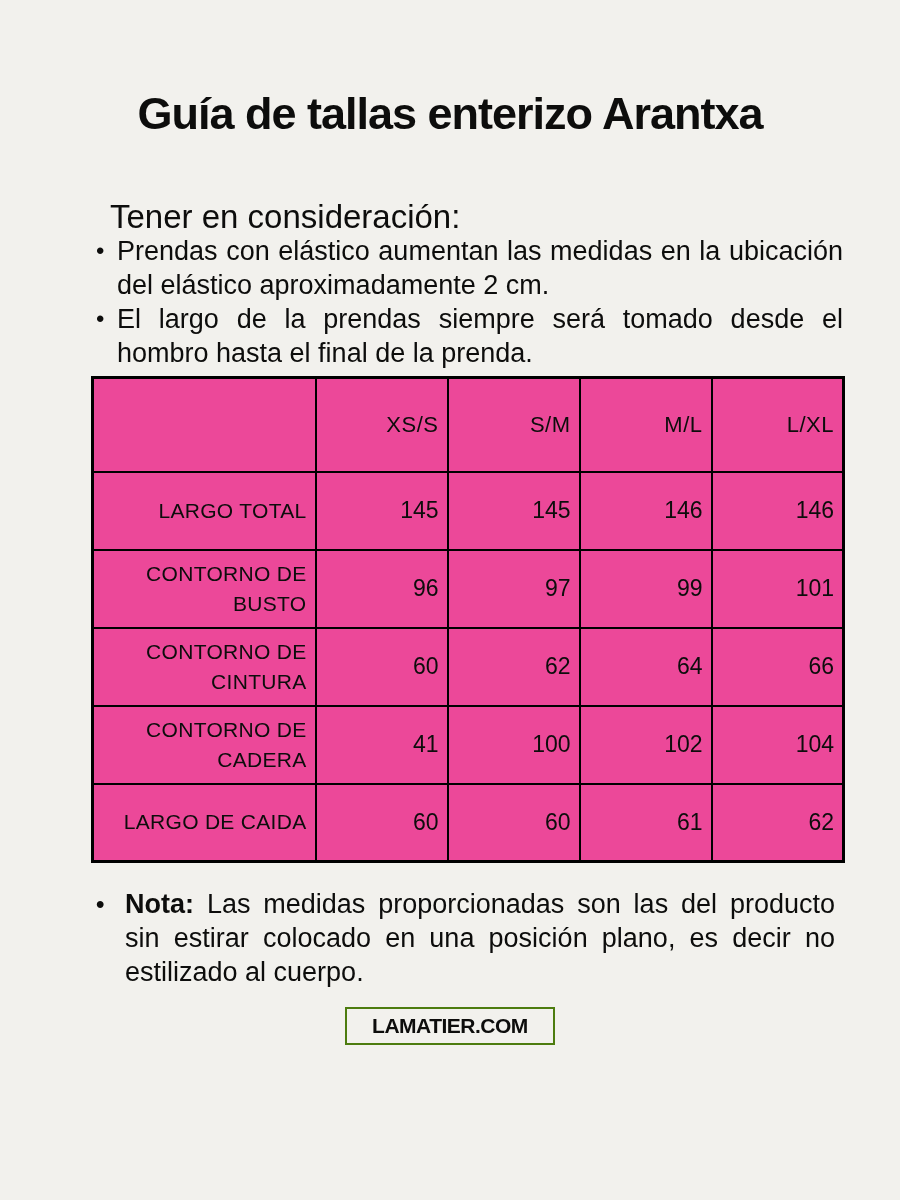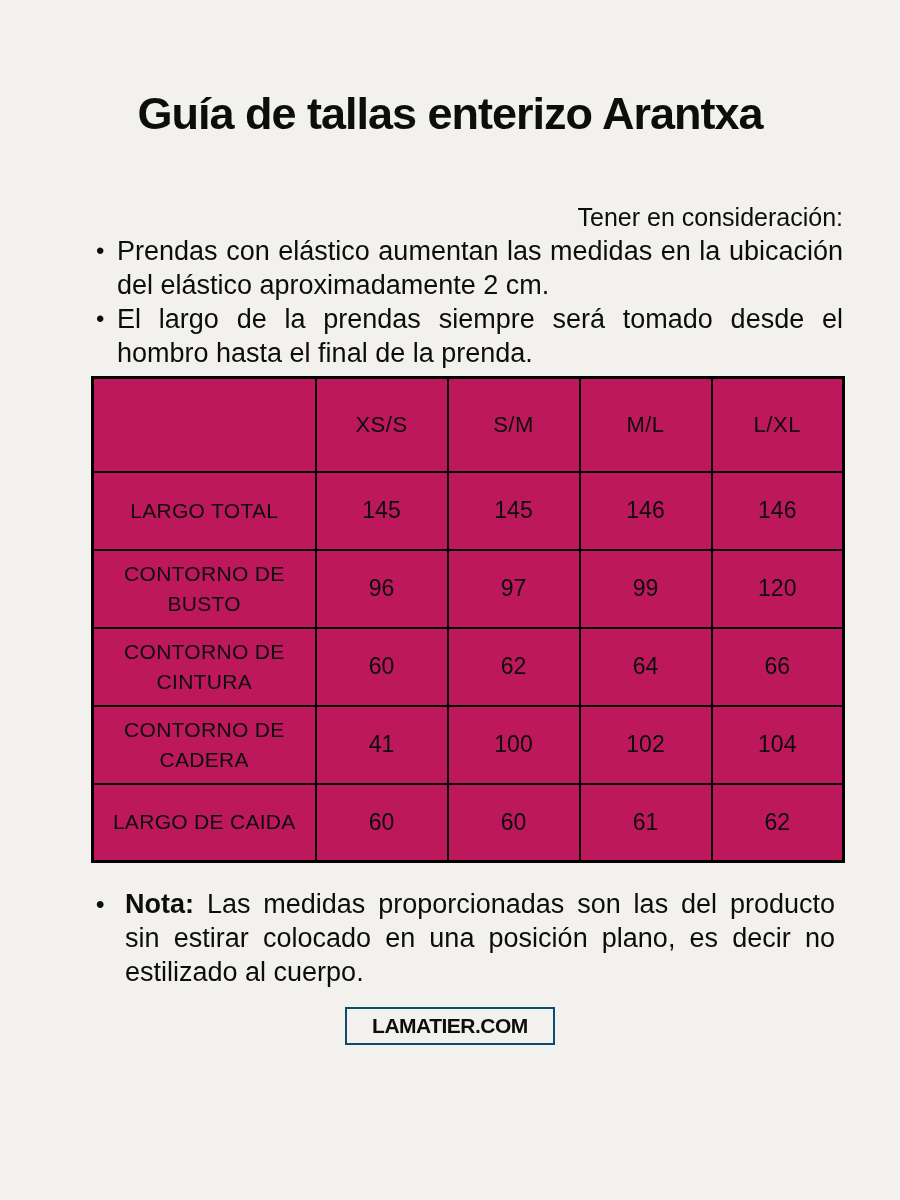--- a/index.html
+++ b/index.html
@@ -24,23 +24,22 @@
     margin: 0;
     padding-top: 88px;
     text-align: center;
     font-size: 45px;
     line-height: 52px;
     font-weight: bold;
     letter-spacing: -1px;
   }
   .intro-heading {
     margin: 60px 57px 0 110px;
-    font-size: 25px;
+    font-size: 33px;
     line-height: 34px;
-    text-align: right;
   }
   .bullet-list {
     list-style: none;
     margin: 0;
     padding: 0 57px 0 96px;
   }
   .bullet-item {
     position: relative;
     padding-left: 21px;
     text-align: justify;
@@ -56,24 +55,24 @@
   .size-table {
     border-collapse: collapse;
     table-layout: fixed;
     width: 750px;
     margin: 6px 0 0 91px;
     border: 3px solid #000;
   }
   .size-table th,
   .size-table td {
     border: 2px solid #000;
-    text-align: center;
+    text-align: right;
     vertical-align: middle;
     padding: 0 8px;
-    background: #be185d;
+    background: #ec4899;
   }
   .size-table col.label-col { width: 223px; }
   .size-table col.data-col  { width: 132px; }
   .size-table thead tr { height: 94px; }
   .size-table tbody tr { height: 78px; }
   .col-header {
     font-size: 22px;
     font-weight: 500;
     letter-spacing: 0.5px;
   }
@@ -104,21 +103,21 @@
   }
   .note-label {
     font-weight: bold;
   }
   .footer {
     margin-top: 18px;
     text-align: center;
   }
   .brand-box {
     display: inline-block;
-    border: 2px solid #0c4a6e;
+    border: 2px solid #4d7c0f;
     padding: 5px 25px;
     font-size: 21px;
     font-weight: bold;
     letter-spacing: -0.5px;
   }
 </style>
 </head>
 <body>
 
 <div class="page">
@@ -163,21 +162,21 @@
           <td class="cell-value">145</td>
           <td class="cell-value">145</td>
           <td class="cell-value">146</td>
           <td class="cell-value">146</td>
         </tr>
         <tr>
           <td class="row-label">CONTORNO DE BUSTO</td>
           <td class="cell-value">96</td>
           <td class="cell-value">97</td>
           <td class="cell-value">99</td>
-          <td class="cell-value">120</td>
+          <td class="cell-value">101</td>
         </tr>
         <tr>
           <td class="row-label">CONTORNO DE CINTURA</td>
           <td class="cell-value">60</td>
           <td class="cell-value">62</td>
           <td class="cell-value">64</td>
           <td class="cell-value">66</td>
         </tr>
         <tr>
           <td class="row-label">CONTORNO DE CADERA</td>

